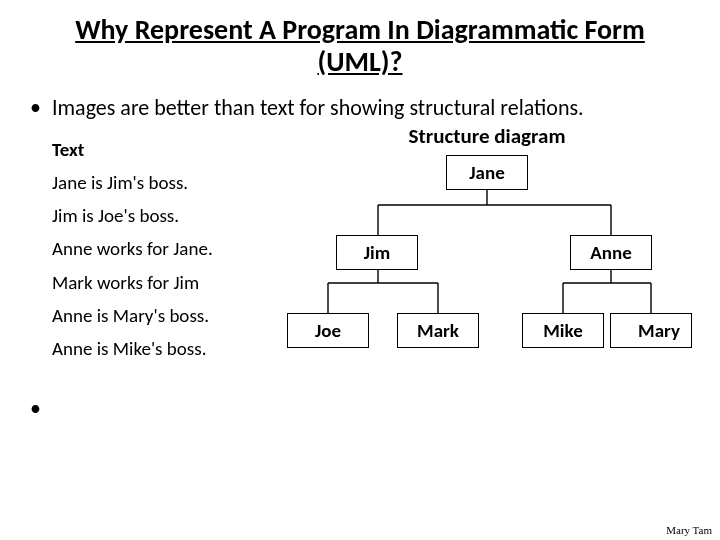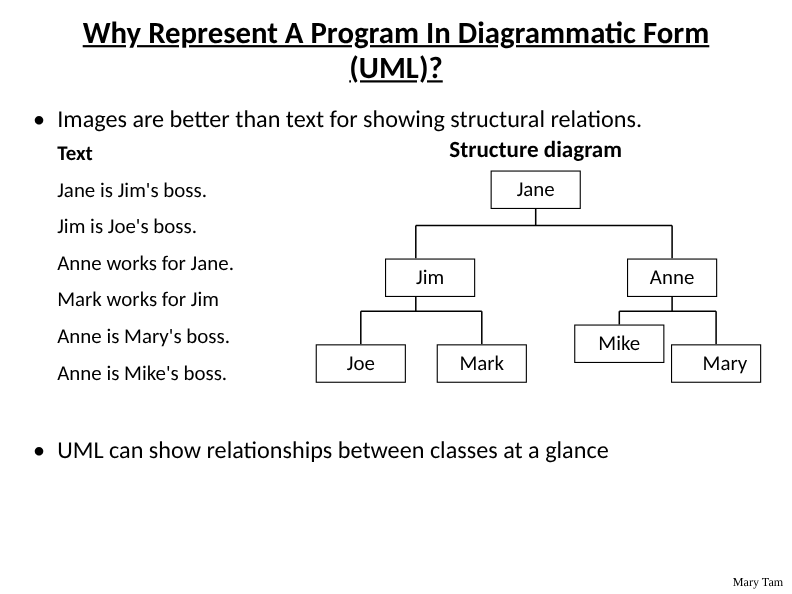--- a/index.html
+++ b/index.html
@@ -27,20 +27,21 @@
     font-size: 22px;
   }
   .bullet-dot {
     width: 22px;
     flex: 0 0 22px;
   }
   .bullet-text { flex: 1; }
   .content {
     display: flex;
     padding: 2px 30px 0 52px;
+    align-items: flex-end;
   }
   .left-col {
     width: 230px;
     flex: 0 0 230px;
     font-size: 19px;
     line-height: 1.75;
   }
   .left-col .hdr { font-weight: bold; }
   .right-col {
     flex: 1;
@@ -50,20 +51,21 @@
     text-align: center;
     font-size: 21px;
     font-weight: bold;
     margin-bottom: 6px;
   }
   .tree {
     position: relative;
     width: 410px;
     height: 210px;
     margin: 0 auto;
+    font-weight: bold;
   }
   .node {
     position: absolute;
     border: 1.5px solid #000;
     background: #fff;
     font-size: 19px;
     text-align: center;
     padding: 5px 0;
     width: 82px;
   }
@@ -117,28 +119,27 @@
         <line x1="46" y1="128" x2="156" y2="128"></line>
         <line x1="46" y1="128" x2="46" y2="158"></line>
         <line x1="156" y1="128" x2="156" y2="158"></line>
 
         <line x1="329" y1="112" x2="329" y2="128"></line>
         <line x1="281" y1="128" x2="369" y2="128"></line>
         <line x1="281" y1="128" x2="281" y2="158"></line>
         <line x1="369" y1="128" x2="369" y2="158"></line>
       </svg>
       <div class="node" style="left:164px; top:0;">Jane</div>
-      <div class="node" style="left:68px;  top:80px;">Jim</div>
+      <div class="node" style="left:54px;  top:80px;">Jim</div>
       <div class="node" style="left:288px; top:80px;">Anne</div>
       <div class="node" style="left:115px; top:158px;">Mark</div>
       <div class="node" style="left:5px;   top:158px;">Joe</div>
-      <div class="node" style="left:240px; top:140px;">Mike</div>
+      <div class="node" style="left:240px; top:158px;">Mike</div>
       <div class="node" style="left:328px; top:158px;padding-left:16px;">Mary</div>
     </div>
   </div>
 </div>
 
 <div class="bullet-row" style="padding-top:30px;">
   <span class="bullet-dot">•</span>
-  <span class="bullet-text">UML can show relationships between classes at a glance</span>
 </div>
 
 <div class="footer">Mary Tam</div>
 
 </body></html>

